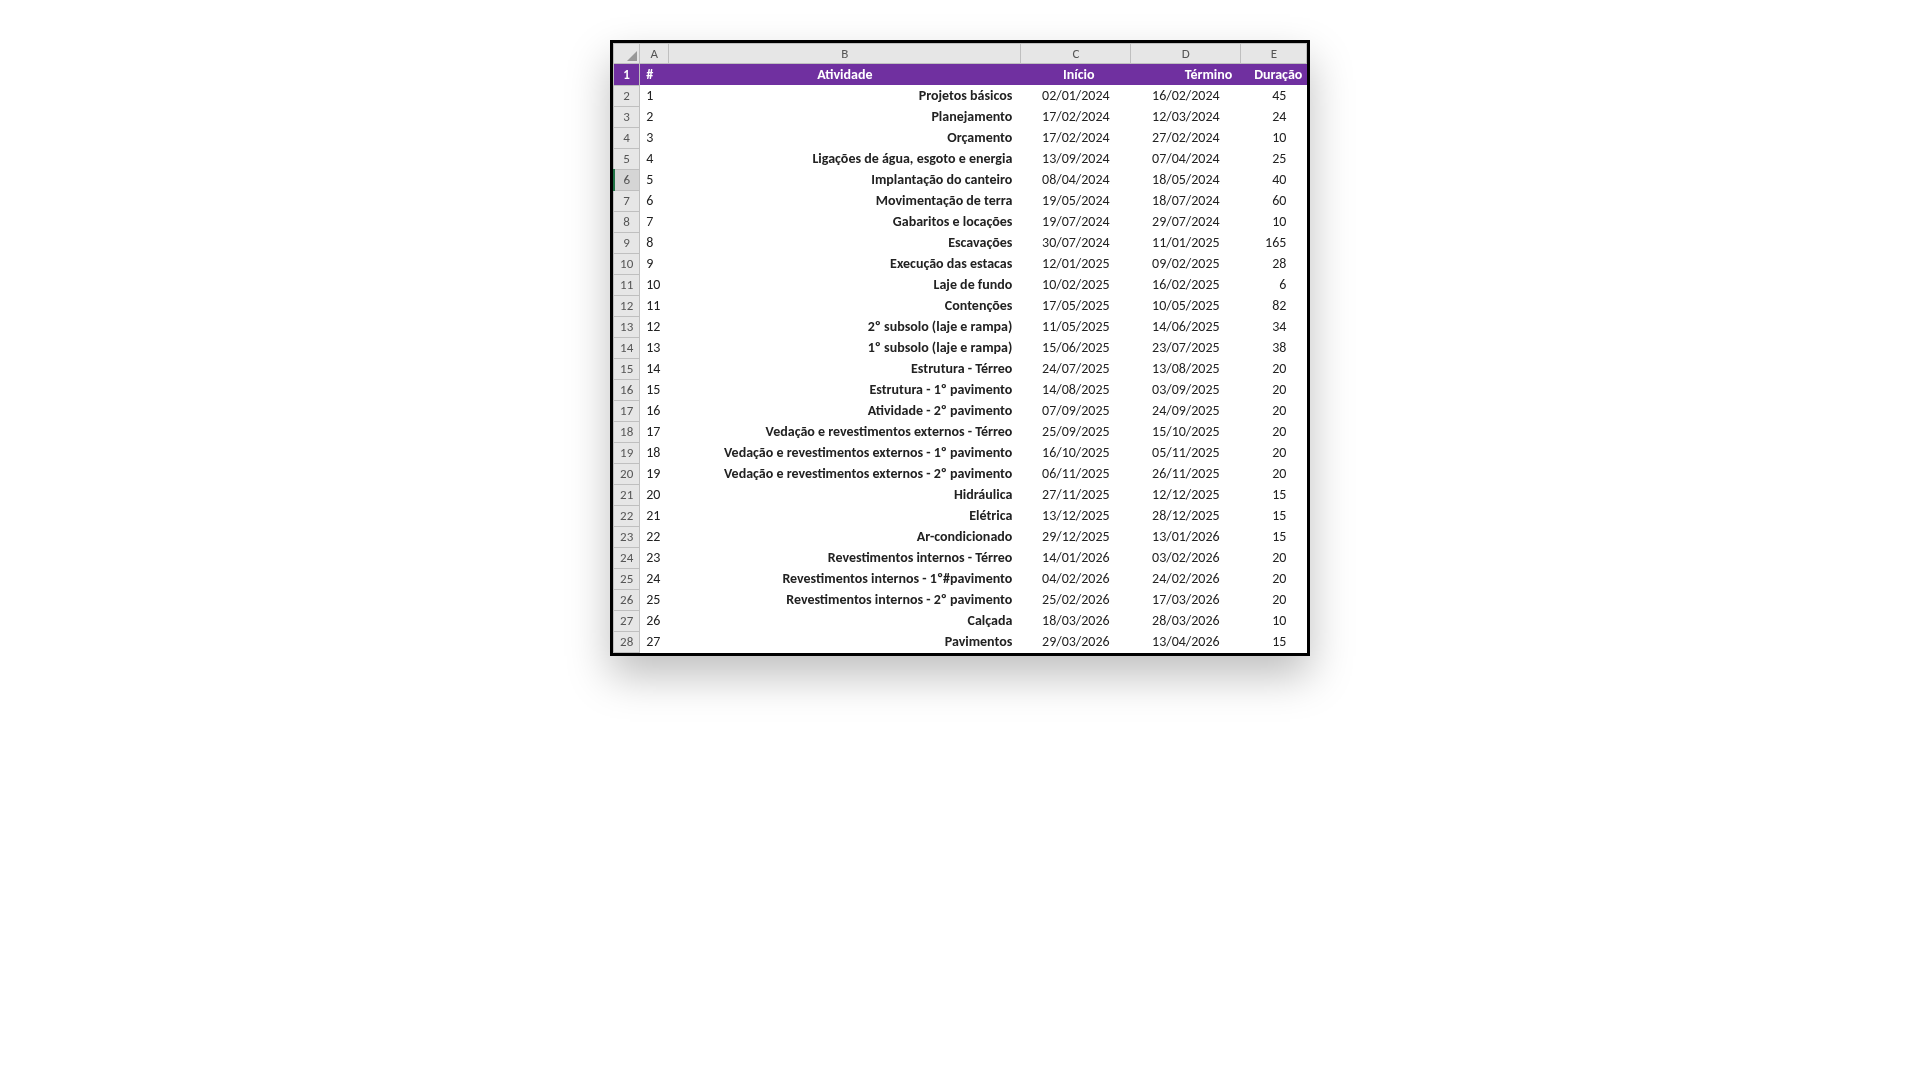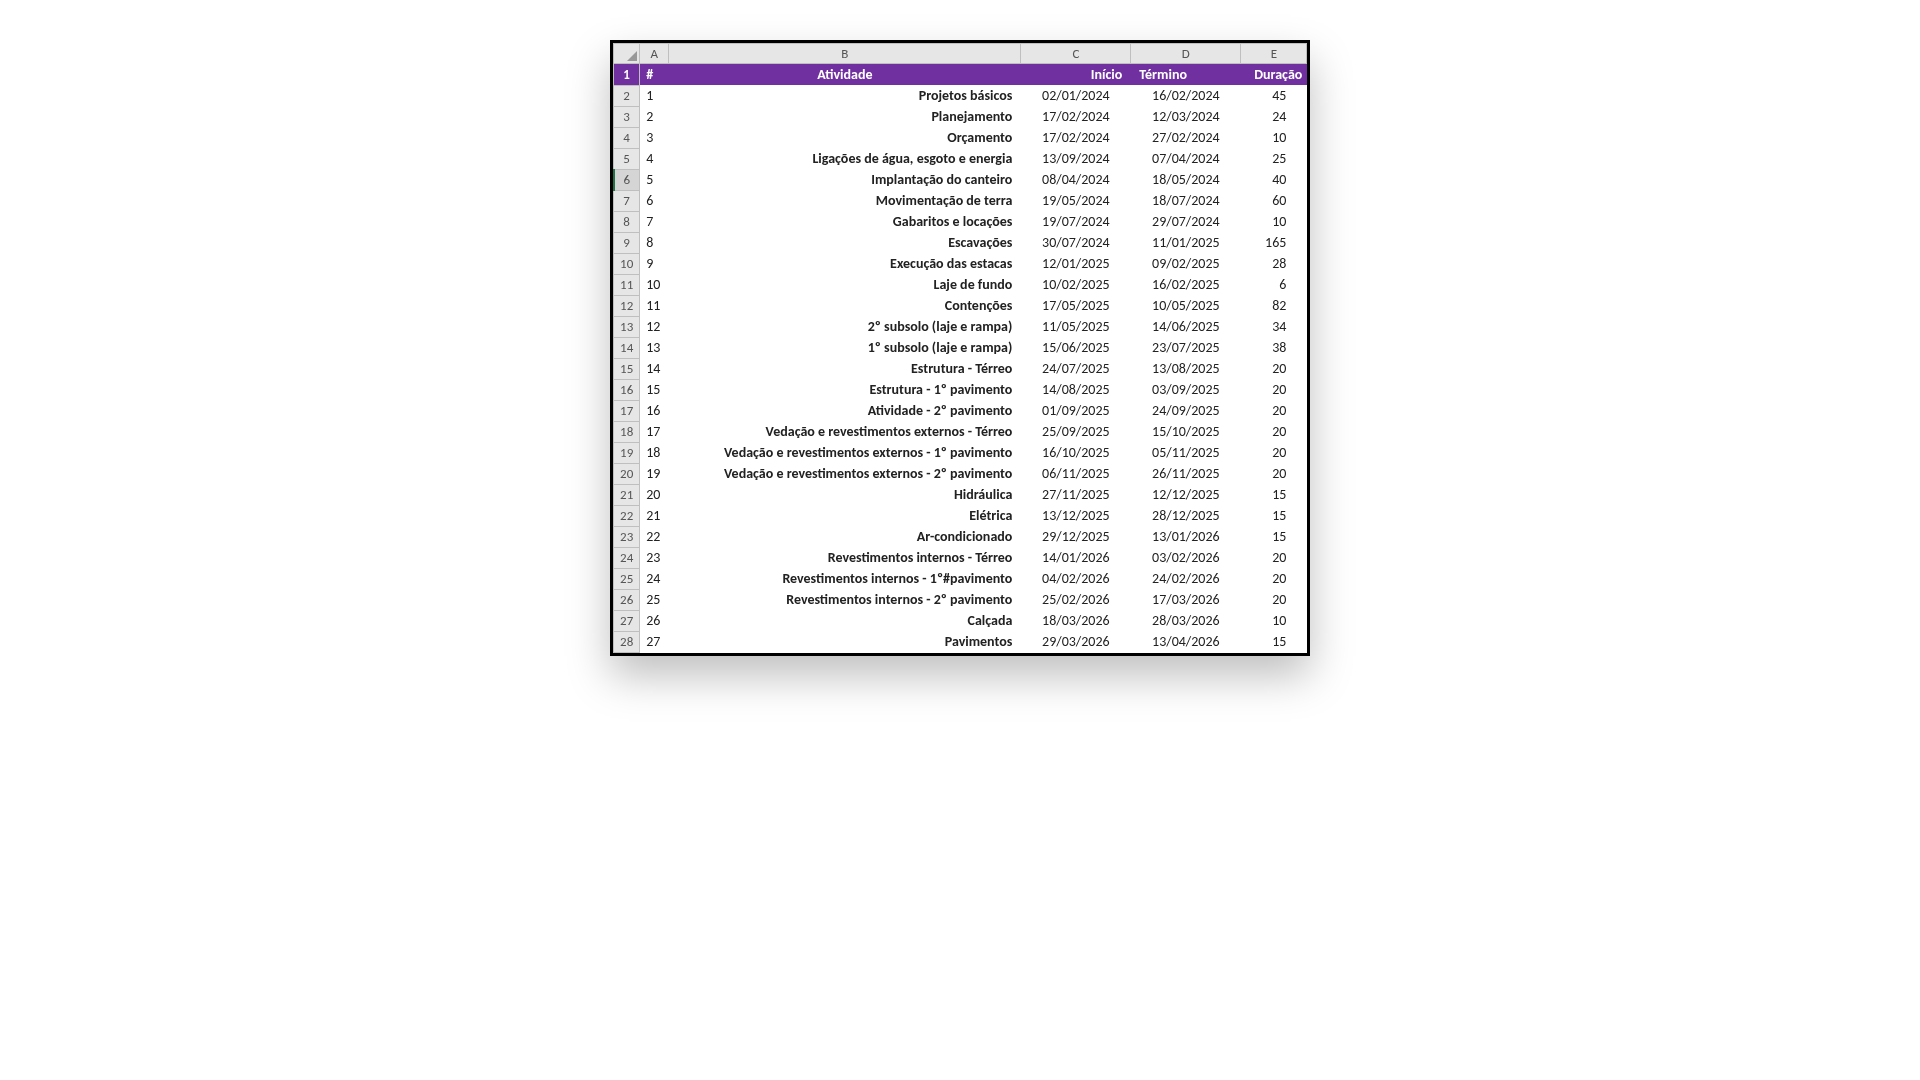--- a/index.html
+++ b/index.html
@@ -79,22 +79,22 @@
       color: #ffffff;
       font-weight: bold;
     }
     .col-A { width: 28px; text-align: center; }
     .col-B { width: 352px; text-align: right; font-weight: bold; }
     .col-C { width: 110px; text-align: center; }
     .col-D { width: 110px; text-align: center; }
     .col-E { width: 66px; text-align: right; padding-right: 20px; }
     .header-row .col-A { text-align: left; padding-left: 6px; }
     .header-row .col-B { text-align: center; }
-    .header-row .col-C { text-align: right; padding-left: 14px; }
-    .header-row .col-D { text-align: left; padding-left: 8px; }
+    .header-row .col-C { text-align: center; padding-left: 14px; }
+    .header-row .col-D { text-align: right; padding-left: 8px; }
     .header-row .col-E { text-align: right; padding-right: 4px; }
     .data-row .col-A { text-align: left; padding-left: 6px; }
   </style>
 </head>
 <body>
 
 <div class="spreadsheet-container">
   <table class="spreadsheet">
     <thead>
       <tr class="col-headers">
@@ -232,21 +232,21 @@
           <td class="col-A">15</td>
           <td class="col-B">Estrutura - 1º pavimento</td>
           <td class="col-C">14/08/2025</td>
           <td class="col-D">03/09/2025</td>
           <td class="col-E">20</td>
         </tr>
         <tr class="data-row">
           <td class="row-header">17</td>
           <td class="col-A">16</td>
           <td class="col-B">Atividade - 2º pavimento</td>
-          <td class="col-C">01/09/2025</td>
+          <td class="col-C">07/09/2025</td>
           <td class="col-D">24/09/2025</td>
           <td class="col-E">20</td>
         </tr>
         <tr class="data-row">
           <td class="row-header">18</td>
           <td class="col-A">17</td>
           <td class="col-B">Vedação e revestimentos externos - Térreo</td>
           <td class="col-C">25/09/2025</td>
           <td class="col-D">15/10/2025</td>
           <td class="col-E">20</td>

